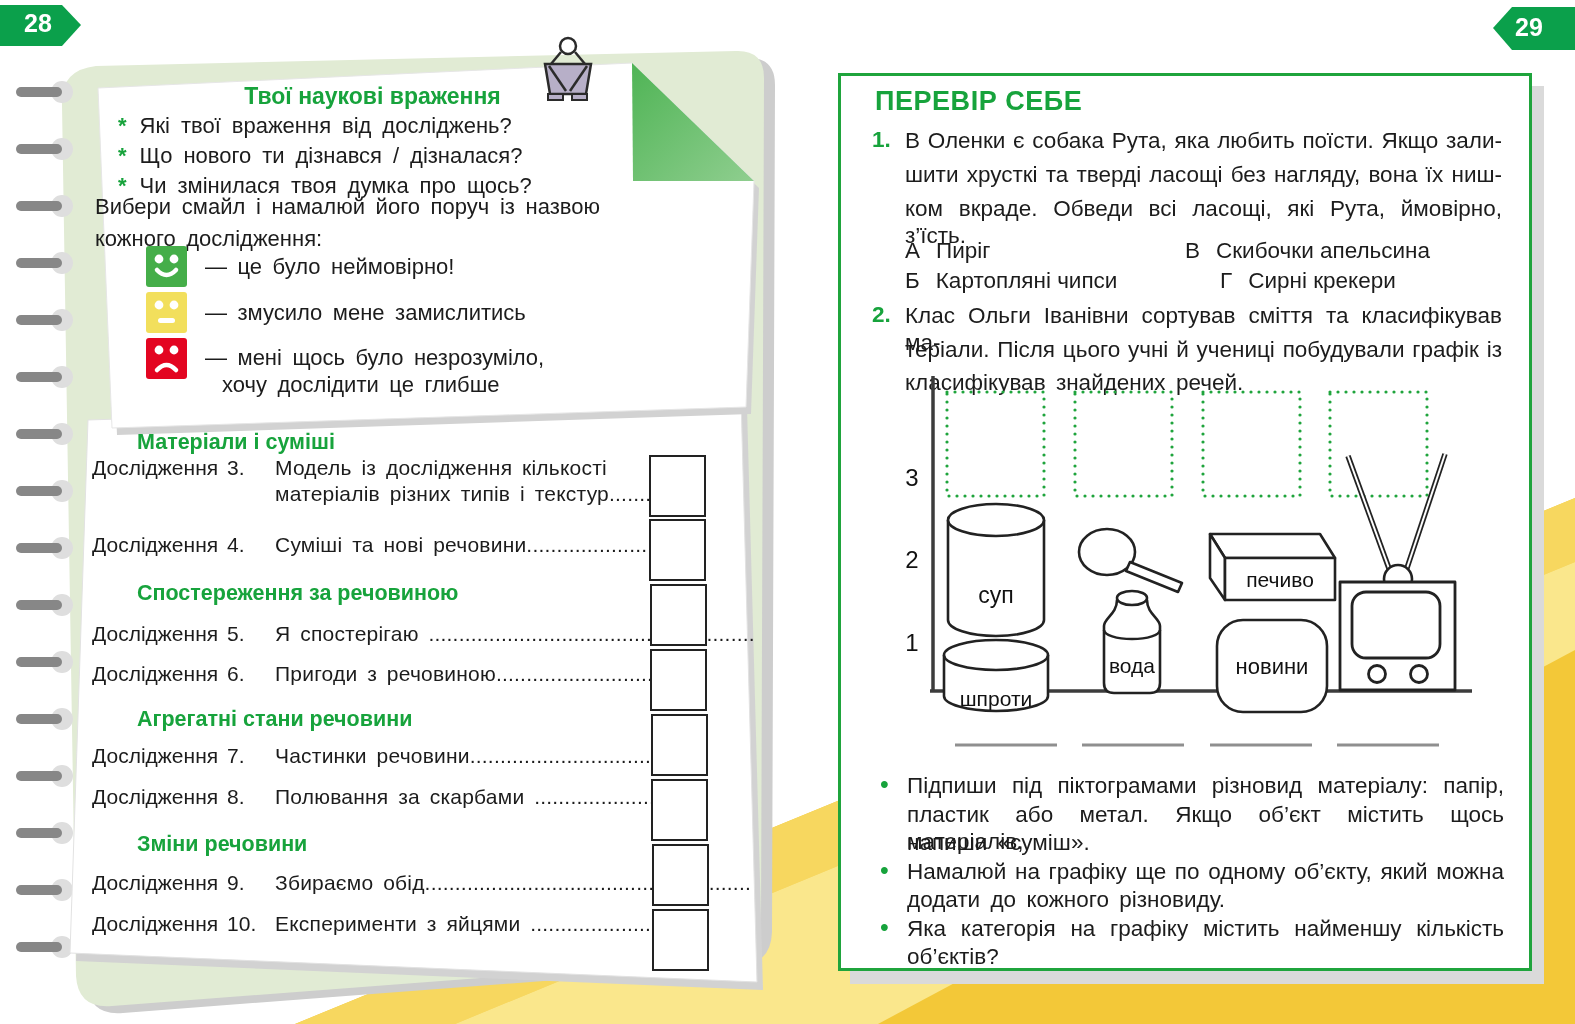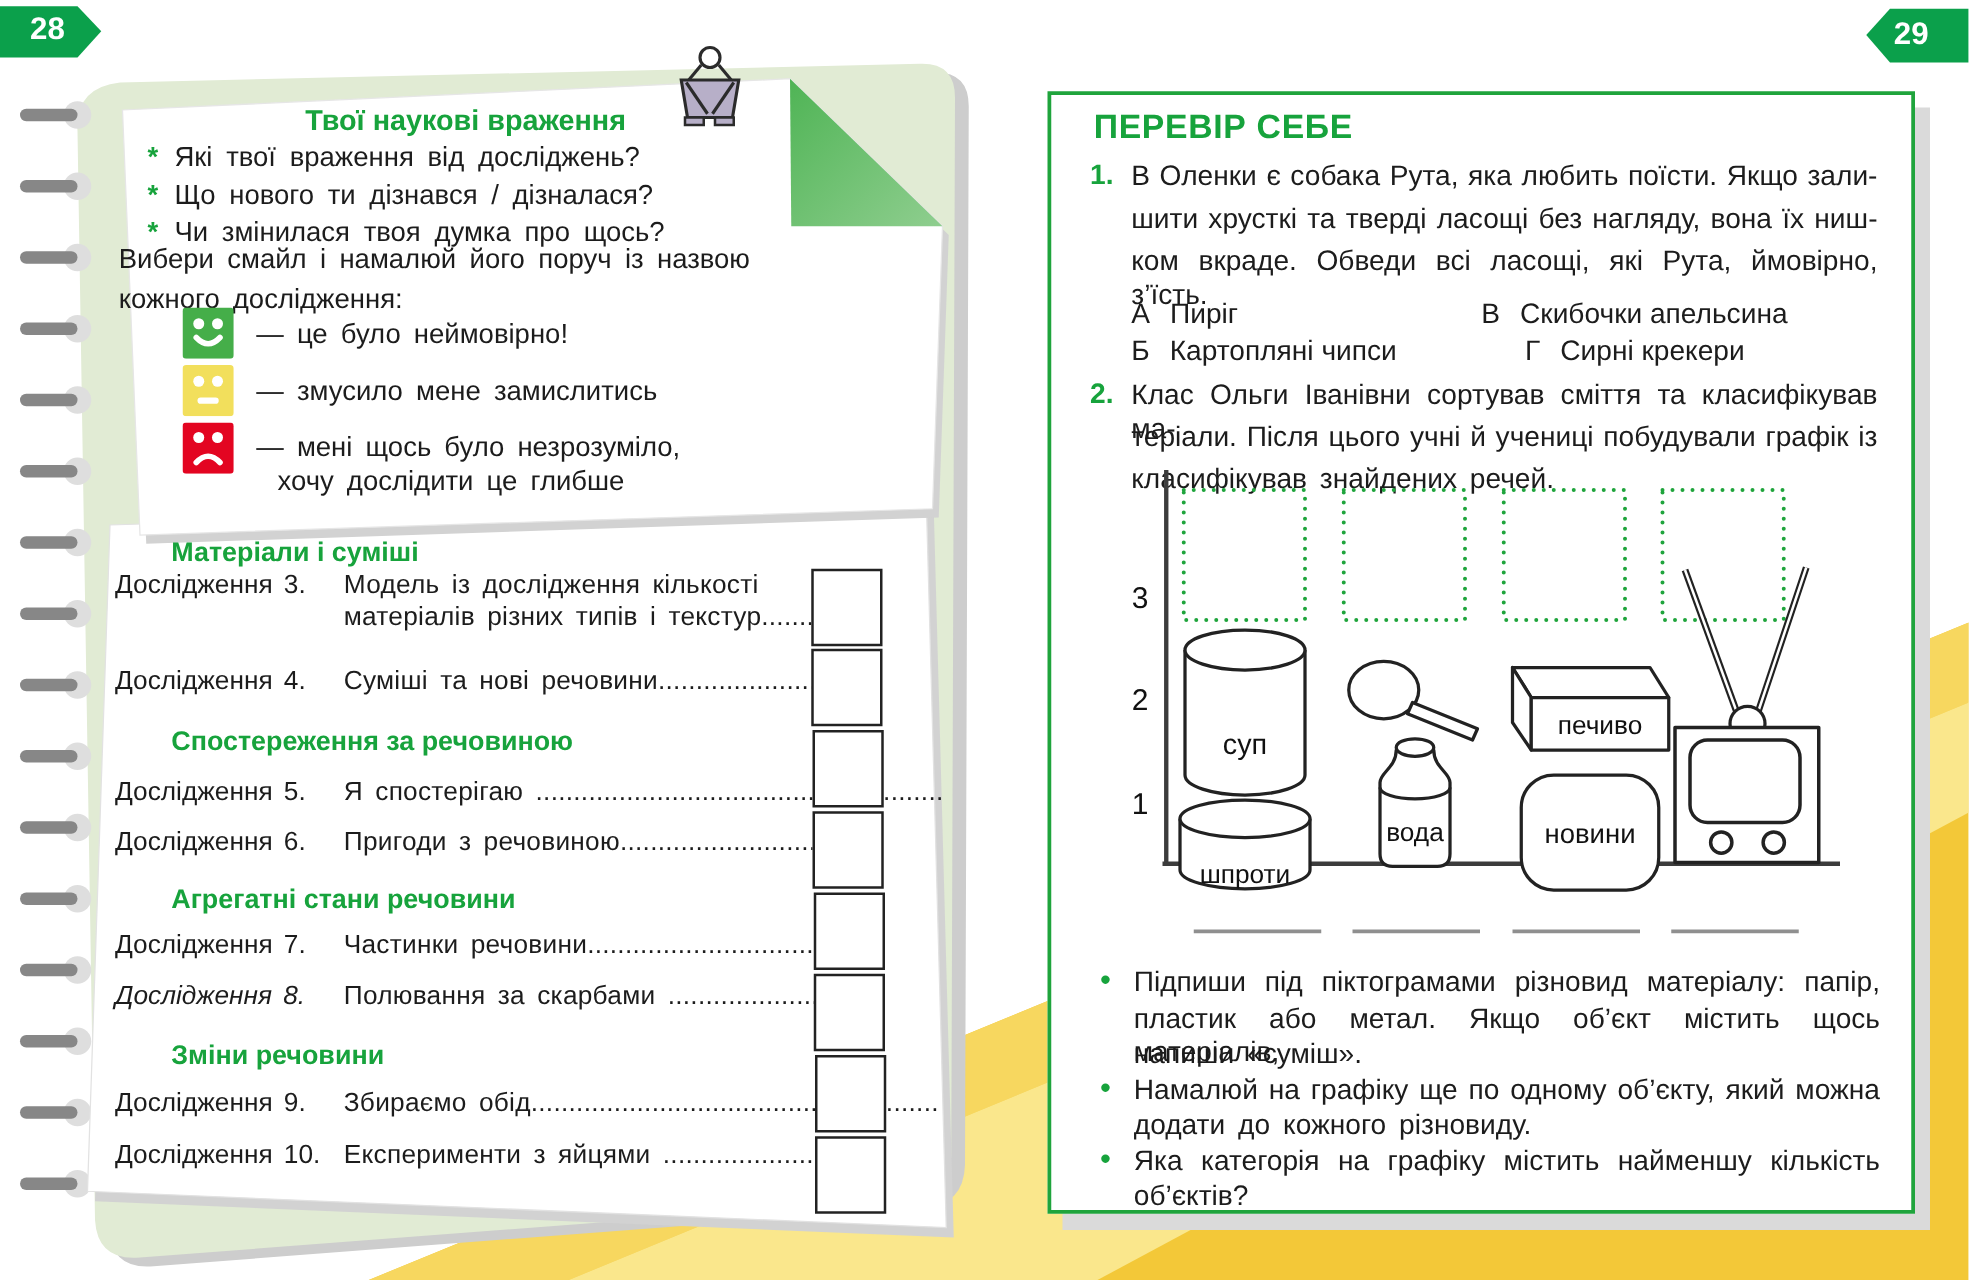--- a/index.html
+++ b/index.html
@@ -171,21 +171,21 @@
   <div class="row-text" style="left:275px;top:622px;">Я спостерігаю ......................................................</div>
 
   <div class="row-label" style="left:92px;top:662px;">Дослідження 6.</div>
   <div class="row-text" style="left:275px;top:662px;">Пригоди з речовиною............................</div>
 
   <div class="sec-h gr" style="left:137px;top:707px;">Агрегатні стани речовини</div>
 
   <div class="row-label" style="left:92px;top:744px;">Дослідження 7.</div>
   <div class="row-text" style="left:275px;top:744px;">Частинки речовини.................................</div>
 
-  <div class="row-label" style="left:92px;top:785px;font-style:italic;">Дослідження 8.</div>
+  <div class="row-label" style="left:92px;top:785px;">Дослідження 8.</div>
   <div class="row-text" style="left:275px;top:785px;">Полювання за скарбами ........................</div>
 
   <div class="sec-h gr" style="left:137px;top:832px;">Зміни речовини</div>
 
   <div class="row-label" style="left:92px;top:871px;">Дослідження 9.</div>
   <div class="row-text" style="left:275px;top:871px;">Збираємо обід......................................................</div>
 
   <div class="row-label" style="left:92px;top:912px;">Дослідження 10.</div>
   <div class="row-text" style="left:275px;top:912px;">Експерименти з яйцями .......................</div>
 

